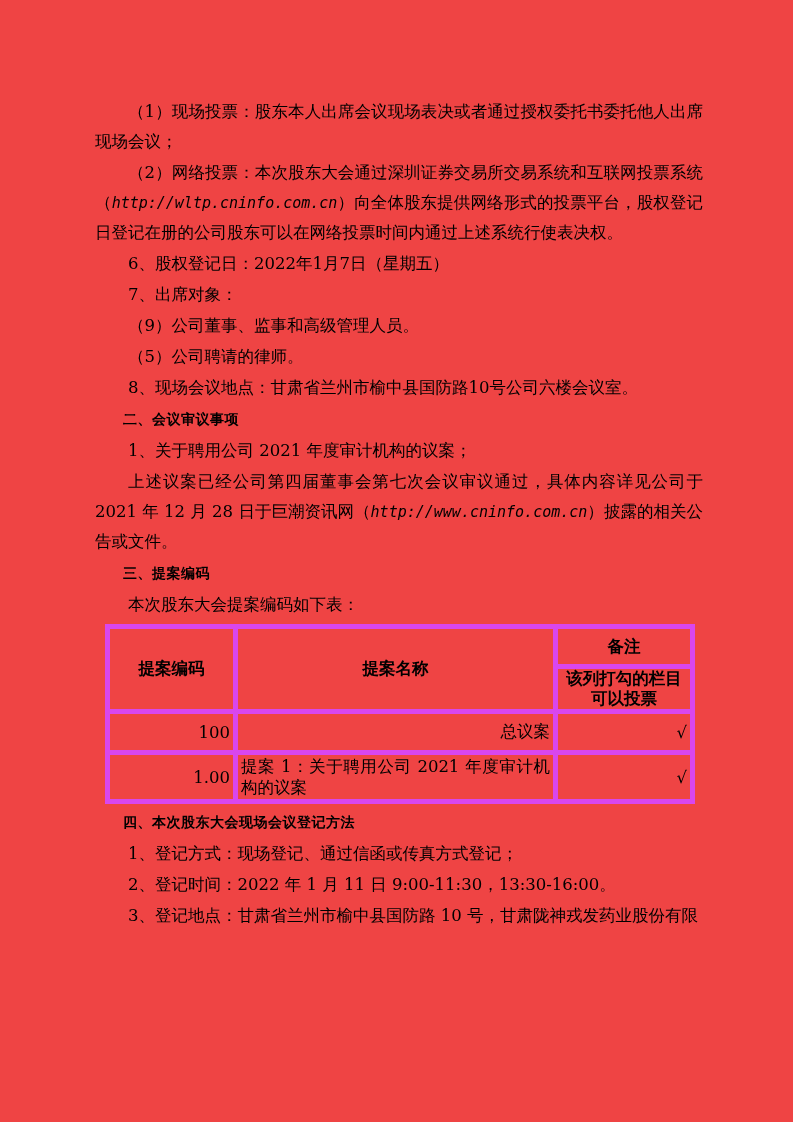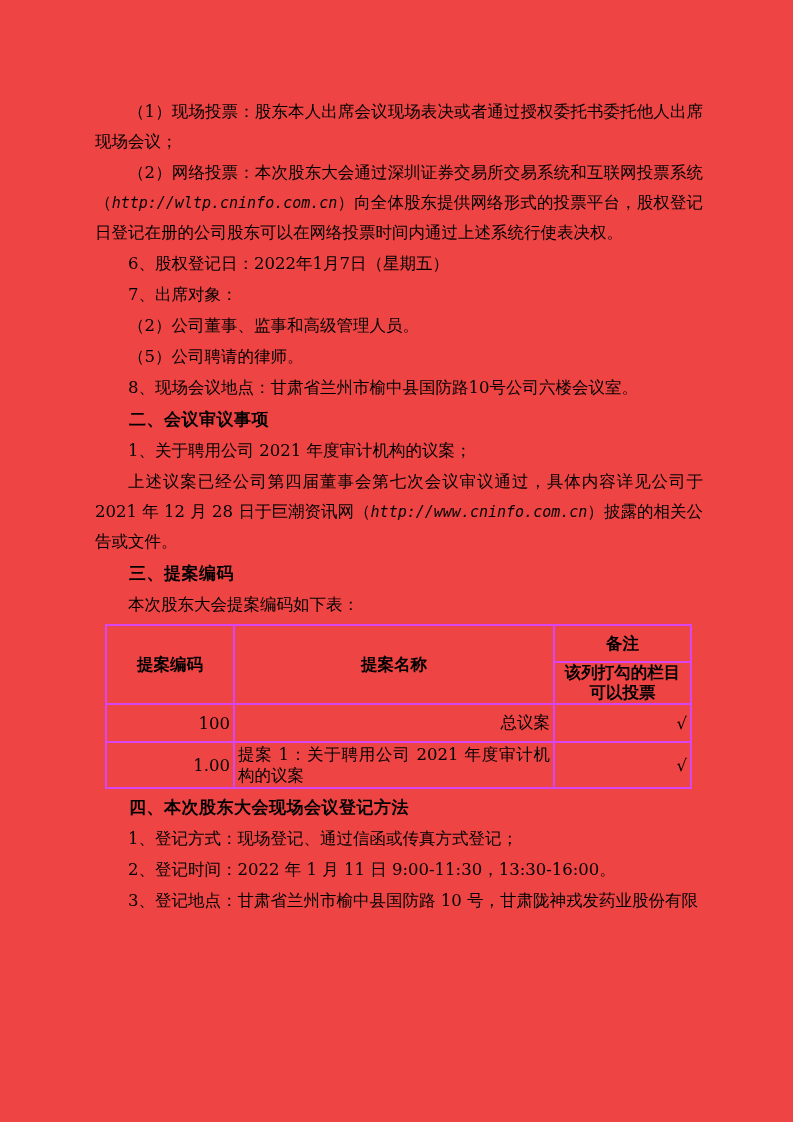--- a/index.html
+++ b/index.html
@@ -23,40 +23,40 @@
     margin: 0 0 1px 0;
     font-size: 16.5px;
     line-height: 30px;
     text-align: justify;
     text-indent: 2em;
     word-break: break-word;
   }
   p.no-just { text-align: left; }
   .heading {
     margin: 2px 0 1px 0;
-    font-size: 17px;
+    font-size: 14px;
     line-height: 30px;
     font-weight: bold;
     text-indent: 2em;
     font-family: Liberation Serif, serif;
     letter-spacing: 0.5px;
   }
   .url {
     font-family: "DejaVu Sans Mono", "Liberation Mono", monospace;
     font-size: 15px;
     font-style: italic;
   }
   table.ptable {
     border-collapse: collapse;
     table-layout: fixed;
     width: 585px;
     margin: 4px 0 4px 10px;
   }
   table.ptable td {
-    border: 2px solid #d946ef;
+    border: 5px solid #d946ef;
     padding: 0 3px;
     font-size: 16.5px;
     overflow: hidden;
   }
   td.th {
     font-family: "DejaVu Sans", "Liberation Sans", sans-serif;
     font-weight: bold;
     text-align: center;
   }
   tr.hdr-top td.note-top { height: 35px; line-height: 20px; }
@@ -79,21 +79,21 @@
 
     <p class="body-p">（1）现场投票：股东本人出席会议现场表决或者通过授权委托书委托他人出席现场会议；</p>
 
     <p class="body-p"><span>（2）网络投票：本次股东大会通过深圳证券交易所交易系统和互联网投票系统（</span><span class="url">http://wltp.cninfo.com.cn</span><span>）向全体股东提供网络形式的投票平台，股权登记日登记在册的公司股东可以在网络投票时间内通过上述系统行使表决权。</span></p>
 
     <p class="body-p no-just">6、股权登记日：2022年1月7日（星期五）</p>
 
     <p class="body-p no-just">7、出席对象：</p>
 
 
-    <p class="body-p no-just">（2）公司董事、监事和高级管理人员。</p>
+    <p class="body-p no-just">（9）公司董事、监事和高级管理人员。</p>
 
     <p class="body-p no-just">（5）公司聘请的律师。</p>
 
     <p class="body-p no-just">8、现场会议地点：甘肃省兰州市榆中县国防路10号公司六楼会议室。</p>
 
     <div class="heading">二、会议审议事项</div>
 
     <p class="body-p no-just">1、关于聘用公司 2021 年度审计机构的议案；</p>
 
     <p class="body-p"><span>上述议案已经公司第四届董事会第七次会议审议通过，具体内容详见公司于 2021 年 12 月 28 日于巨潮资讯网（</span><span class="url">http://www.cninfo.com.cn</span><span>）披露的相关公告或文件。</span></p>

